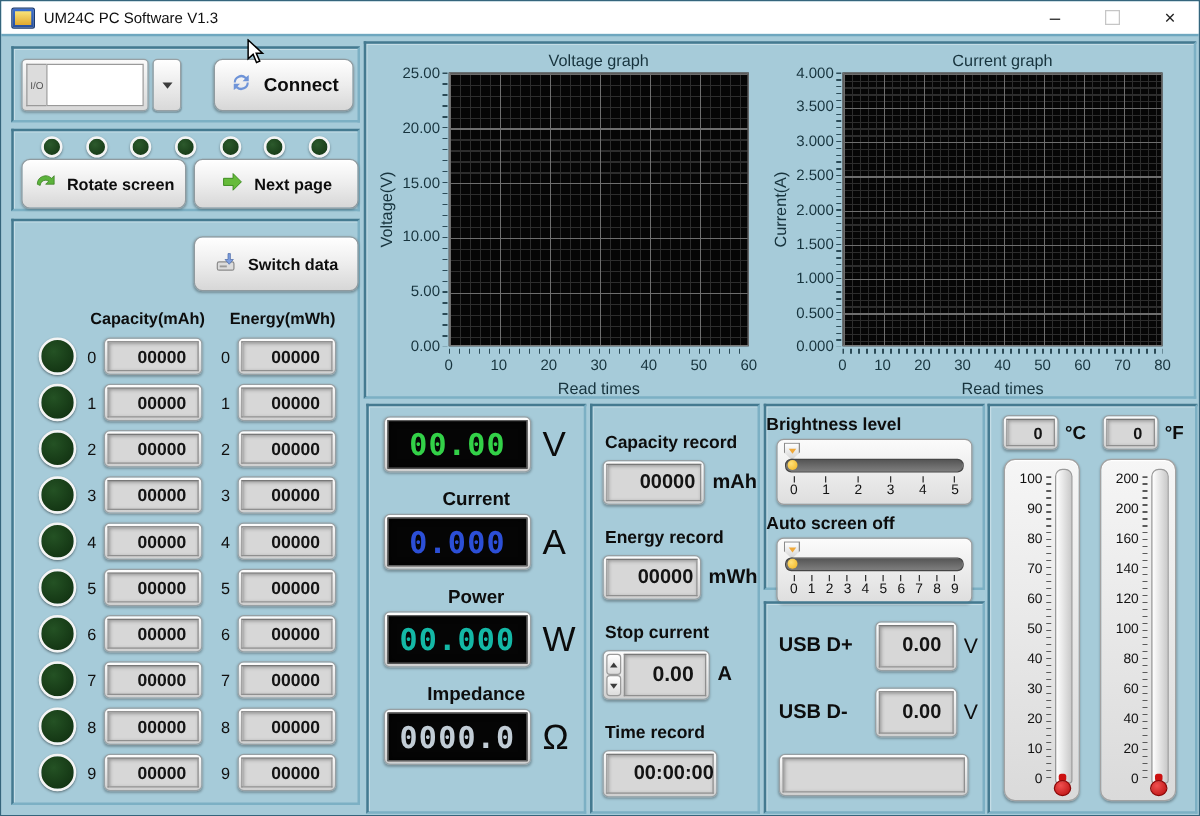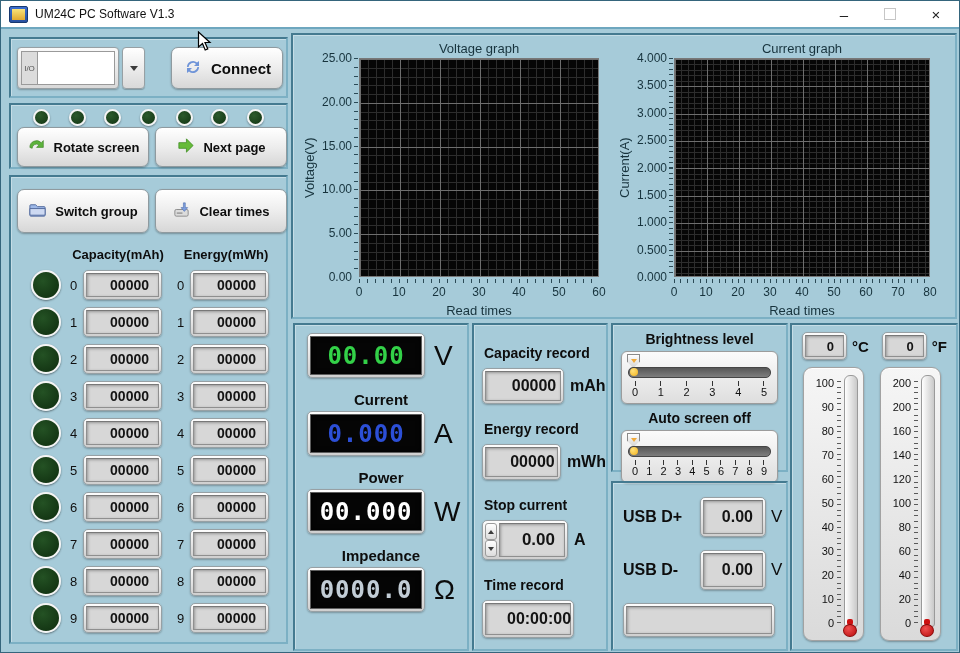--- a/index.html
+++ b/index.html
@@ -96,21 +96,21 @@
   .spin-col{width:19px;display:flex;flex-direction:column;justify-content:space-between;}
   .spin-btn{height:15px;background:linear-gradient(#fff,#dcdcdc);border:1px solid #9a9a9a;border-radius:3px;
     display:flex;align-items:center;justify-content:center;}
   .tri-u{width:0;height:0;border-left:3px solid transparent;border-right:3px solid transparent;border-bottom:4px solid #3c3c3c;}
   .tri-d{width:0;height:0;border-left:3px solid transparent;border-right:3px solid transparent;border-top:4px solid #3c3c3c;}
   .stop-in{flex:1;font-size:17px;}
   .time-field{width:92px;height:38px;}
   .time-field .bez-in{font-size:16px;}
   
   #slider-panel{left:610px;top:294px;width:177px;height:149px;}
-  .sl-label{text-align:center;font-weight:bold;font-size:14px;color:#0d0d0d;margin-top:6px;}
+  .sl-label{font-weight:bold;font-size:14px;color:#0d0d0d;margin-top:6px;}
   .sl-frame{margin:4px 8px 0;height:53px;background:linear-gradient(#fbfbfb,#dedede);border:1px solid #9c9c9c;
     border-radius:6px;box-shadow:0 1px 2px rgba(0,0,0,.25);padding:2px 6px 3px;position:relative;box-sizing:border-box;}
   .sl-thumb{position:absolute;top:2px;left:5px;width:13px;height:14px;background:linear-gradient(#fff,#d6d6d6);
     border:1px solid #8a8a8a;clip-path:polygon(0 0,100% 0,100% 55%,50% 100%,0 55%);box-sizing:border-box;}
   .sl-thumb::after{content:"";position:absolute;left:3px;top:4px;width:0;height:0;
     border-left:3px solid transparent;border-right:3px solid transparent;border-top:4px solid #f0a93a;}
   .sl-groove{height:9px;margin-top:13px;background:linear-gradient(#565656,#6e6e6e 60%,#7d7d7d);
     border:1px solid #454545;border-radius:5px;position:relative;}
   .sl-ball{position:absolute;left:1px;top:0;width:8px;height:8px;border-radius:50%;
     background:radial-gradient(circle at 35% 35%,#ffe07a,#f2b31c);}
@@ -203,34 +203,27 @@
       <div class="btn" id="connect-btn">
         <span><svg width="20" height="20" viewBox="0 0 20 20">
               <path d="M4 10a6 6 0 0 1 10-4.5L16 4v5h-5l2-2a4.4 4.4 0 0 0-7.4 3z" fill="#6f94d8"></path>
               <path d="M16 10a6 6 0 0 1-10 4.5L4 16v-5h5l-2 2a4.4 4.4 0 0 0 7.4-3z" fill="#6f94d8"></path>
             </svg></span>
         <span>Connect</span>
       </div>
     </div>
 
     <div class="panel" id="group-panel">
-      <div class="btn" id="switch-btn">
-        <span><svg width="19" height="19" viewBox="0 0 20 20">
-              <path d="M2 6a1 1 0 0 1 1-1h5l2 2h7a1 1 0 0 1 1 1v8a1 1 0 0 1-1 1H3a1 1 0 0 1-1-1z" fill="#9db8e8" stroke="#51699c"></path>
-              <path d="M2 9h16v6a1 1 0 0 1-1 1H3a1 1 0 0 1-1-1z" fill="#cdd9f2" stroke="#51699c"></path>
-            </svg></span>
-        <span>Switch group</span>
-      </div>
       <div class="btn" id="clear-btn">
         <span><svg width="19" height="19" viewBox="0 0 20 20">
               <rect x="3" y="10" width="14" height="7" rx="1.5" fill="#dcdcdc" stroke="#8a8a8a"></rect>
               <rect x="5" y="13" width="6" height="1.6" fill="#9a9a9a"></rect>
               <path d="M12 3v5h-2.5l3.5 4 3.5-4H14V3z" fill="#7e9fe0" stroke="#4a6aa8" stroke-width="0.6"></path>
             </svg></span>
-        <span>Clear times</span>
+        <span>Switch data</span>
       </div>
       <div class="ghead" id="cap-head">Capacity(mAh)</div>
       <div class="ghead" id="en-head">Energy(mWh)</div>
       <div id="group-rows">
           <div class="grow">
             <span class="led"></span>
             <span class="gnum">0</span>
             <div class="bez gfield">
               <div class="bez-in jr">00000</div>
             </div>
@@ -405,21 +398,21 @@
         <div class="disp-label">Current</div>
         <div class="disp-row">
           <div class="bez seg">
             <div class="seg-in" style="color: rgb(44, 79, 214);">0.000</div>
           </div>
           <span class="disp-unit">A</span>
         </div>
         <div class="disp-label">Power</div>
         <div class="disp-row">
           <div class="bez seg">
-            <div class="seg-in" style="color: #ffffff;">00.000</div>
+            <div class="seg-in" style="color: #14b8a6;">00.000</div>
           </div>
           <span class="disp-unit">W</span>
         </div>
         <div class="disp-label">Impedance</div>
         <div class="disp-row">
           <div class="bez seg">
             <div class="seg-in" style="color: rgb(194, 205, 214);">0000.0</div>
           </div>
           <span class="disp-unit">Ω</span>
         </div>

